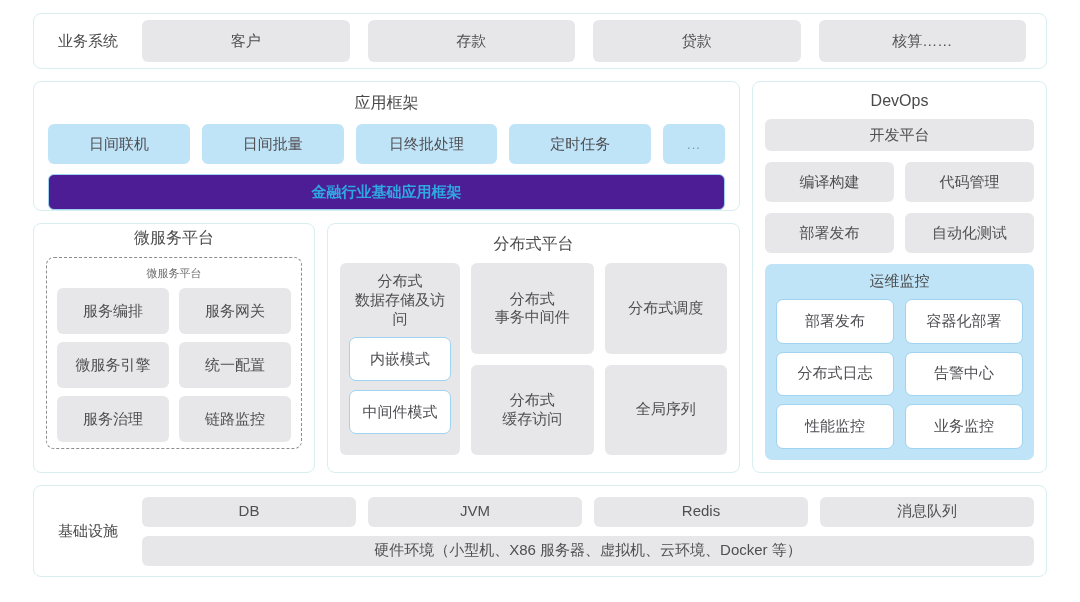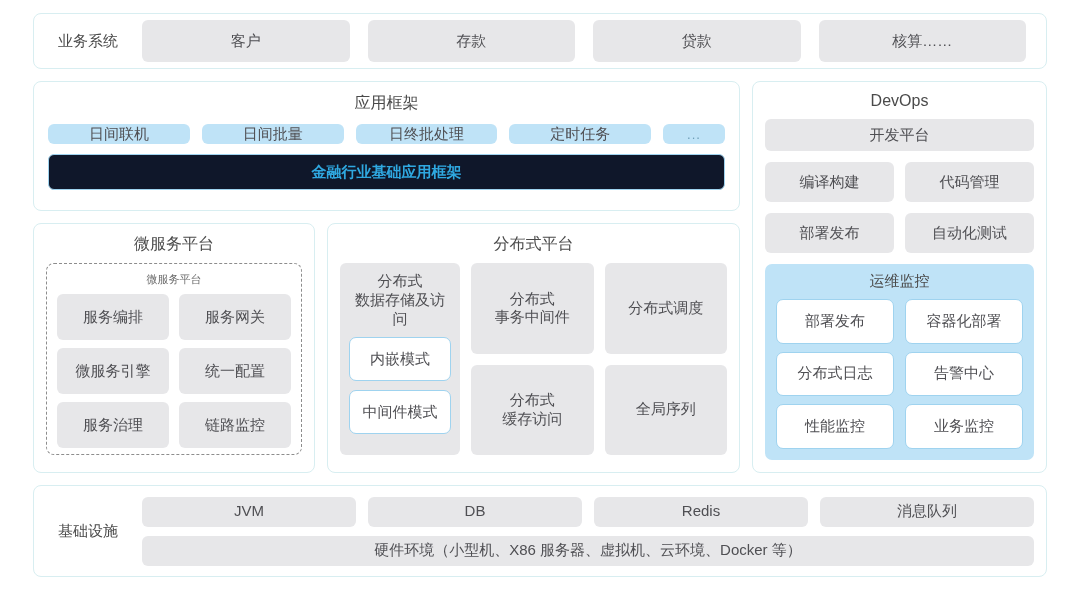--- a/index.html
+++ b/index.html
@@ -68,34 +68,34 @@
   .biz-tiles .tile { flex: 1; height: 42px; }
 
   
   .middle { position: relative; margin-top: 12px; height: 392px; display: flex; gap: 12px; }
   .mid-left { width: 707px; flex: 0 0 707px; display: flex; flex-direction: column; gap: 12px; }
   .mid-right { flex: 1; }
 
   
   .appfw { height: 130px; padding: 11px 14px 12px 14px; }
   .appfw-row { display: flex; gap: 12px; margin-top: 10px; }
-  .appfw-row .tile-blue { height: 20px; }
+  .appfw-row .tile-blue { height: 40px; }
   .appfw-row .f1 { flex: 1; }
   .appfw-row .dots { flex: 0 0 62px; font-size: 13px; color: #6f9fb8; letter-spacing: 1px; }
   .appfw-bar {
     margin-top: 10px; height: 36px;
     border: 1px solid #9fd3ef; border-radius: 6px;
-    background: #0f172a;
+    background: #4c1d95;
     display: flex; align-items: center; justify-content: center;
     font-size: 15px; font-weight: bold; color: #2fa8e0;
   }
 
   
   .lowmid { flex: 1; display: flex; gap: 12px; }
-  .micro { width: 282px; flex: 0 0 282px; padding: 10px 12px 12px 12px; }
+  .micro { width: 282px; flex: 0 0 282px; padding: 4px 12px 12px 12px; }
   .micro-dash {
     margin-top: 8px;
     border: 1px dashed #8d8d8d;
     border-radius: 8px;
     padding: 8px 10px 10px 10px;
     height: 192px;
   }
   .micro-dash-title { text-align: center; font-size: 11px; color: #6b6b6b; }
   .micro-grid { margin-top: 7px; display: grid; grid-template-columns: 1fr 1fr; gap: 8px 10px; }
   .micro-grid .tile { height: 46px; }
@@ -244,22 +244,22 @@
         </div>
       </div>
     </div>
 
   </div>
 
   <div class="panel infra">
     <div class="infra-label">基础设施</div>
     <div class="infra-right">
       <div class="infra-top">
+        <div class="tile">DB</div>
         <div class="tile">JVM</div>
-        <div class="tile">DB</div>
         <div class="tile">Redis</div>
         <div class="tile">消息队列</div>
       </div>
       <div class="infra-bottom">
         <div class="tile">硬件环境（小型机、X86 服务器、虚拟机、云环境、Docker 等）</div>
       </div>
     </div>
   </div>
 
 </div>

